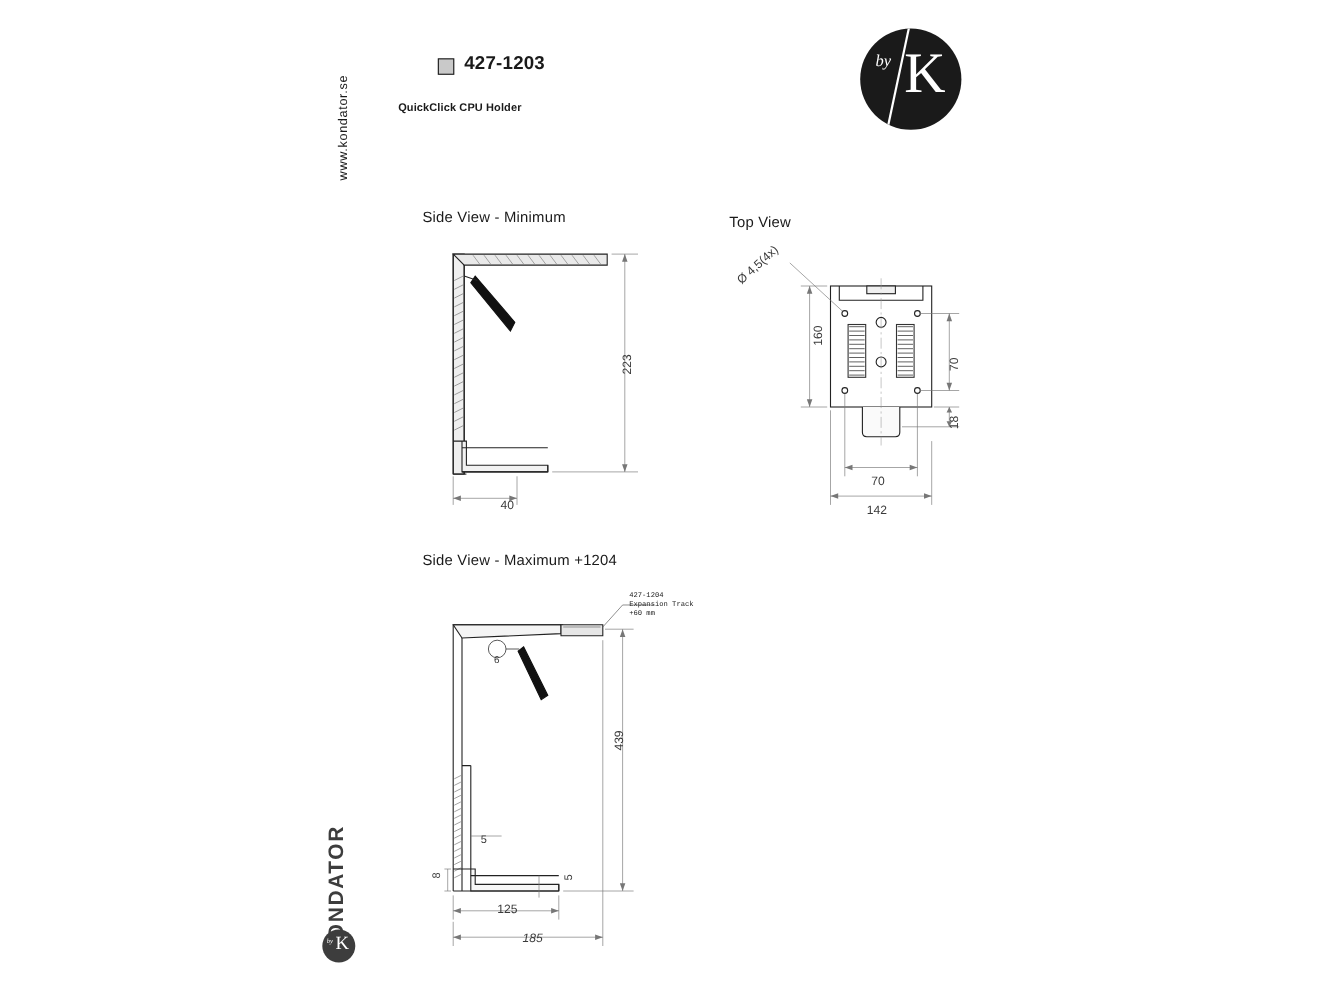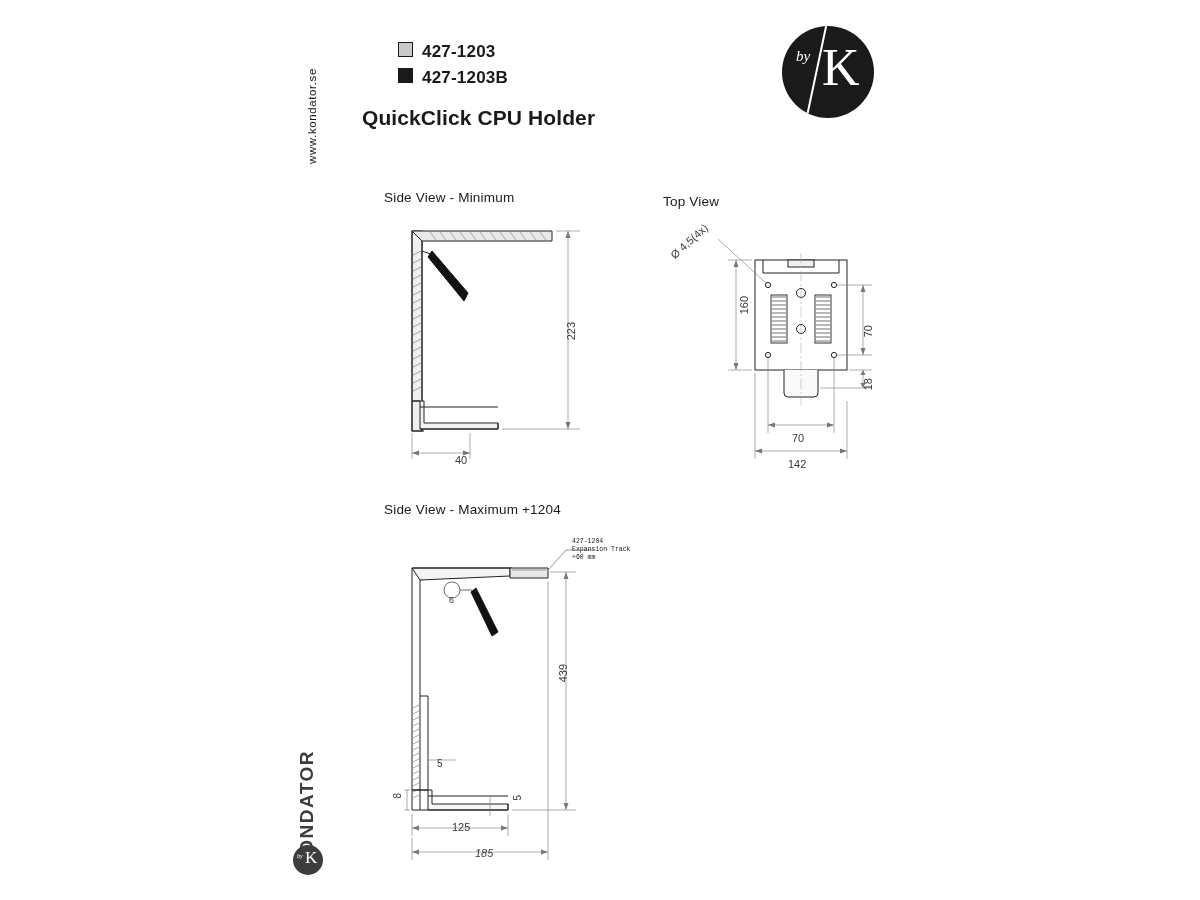--- a/index.html
+++ b/index.html
@@ -16,27 +16,27 @@
     writing-mode:vertical-rl;
     transform:rotate(180deg);
     font-size:11.5px;
     letter-spacing:.6px;
     color:#1a1a1a;
   }
   #website{left:306px;top:44px;height:120px;}
 
   
   .art-list{position:absolute;left:362px;top:42px;}
-  .art-row{display:flex;align-items:flex-start;height:26px;padding-left:36px;}
+  .art-row{display:flex;align-items:flex-end;height:26px;padding-left:36px;}
   .swatch{
     width:15px;height:15px;border:1px solid #1a1a1a;margin-right:9px;
     box-sizing:border-box;flex:none;
   }
   .art-num{font-size:17px;font-weight:bold;letter-spacing:.2px;}
-  .art-title{font-size:21px;font-weight:bold;margin-top:12px;letter-spacing:.1px;}
+  .art-title{font-size:10px;font-weight:bold;margin-top:25px;letter-spacing:.1px;}
 
   
   .logo{
     position:absolute;left:782px;top:26px;width:92px;height:92px;
     border-radius:50%;background:#1a1a1a;color:#fff;
   }
   .logo .by{
     position:absolute;left:14px;top:22px;font-size:15px;
     font-style:italic;font-family:"Liberation Serif",serif;color:#fff;
   }
@@ -84,24 +84,20 @@
 <body>
 
 <div class="page">
 
   <div class="vtext" id="website">www.kondator.se</div>
 
   <div class="art-list">
     <div class="art-row">
       <span class="swatch" style="background:#c9c9c9"></span>
       <span class="art-num">427-1203</span>
-    </div>
-    <div class="art-row">
-      <span class="swatch" style="background:#1a1a1a"></span>
-      <span class="art-num">427-1203B</span>
     </div>
     <div class="art-title">QuickClick CPU Holder</div>
   </div>
 
   <div class="logo">
     <div class="cut">
       <div class="slash"></div>
     </div>
     <div class="by">by</div>
     <div class="k">K</div>

